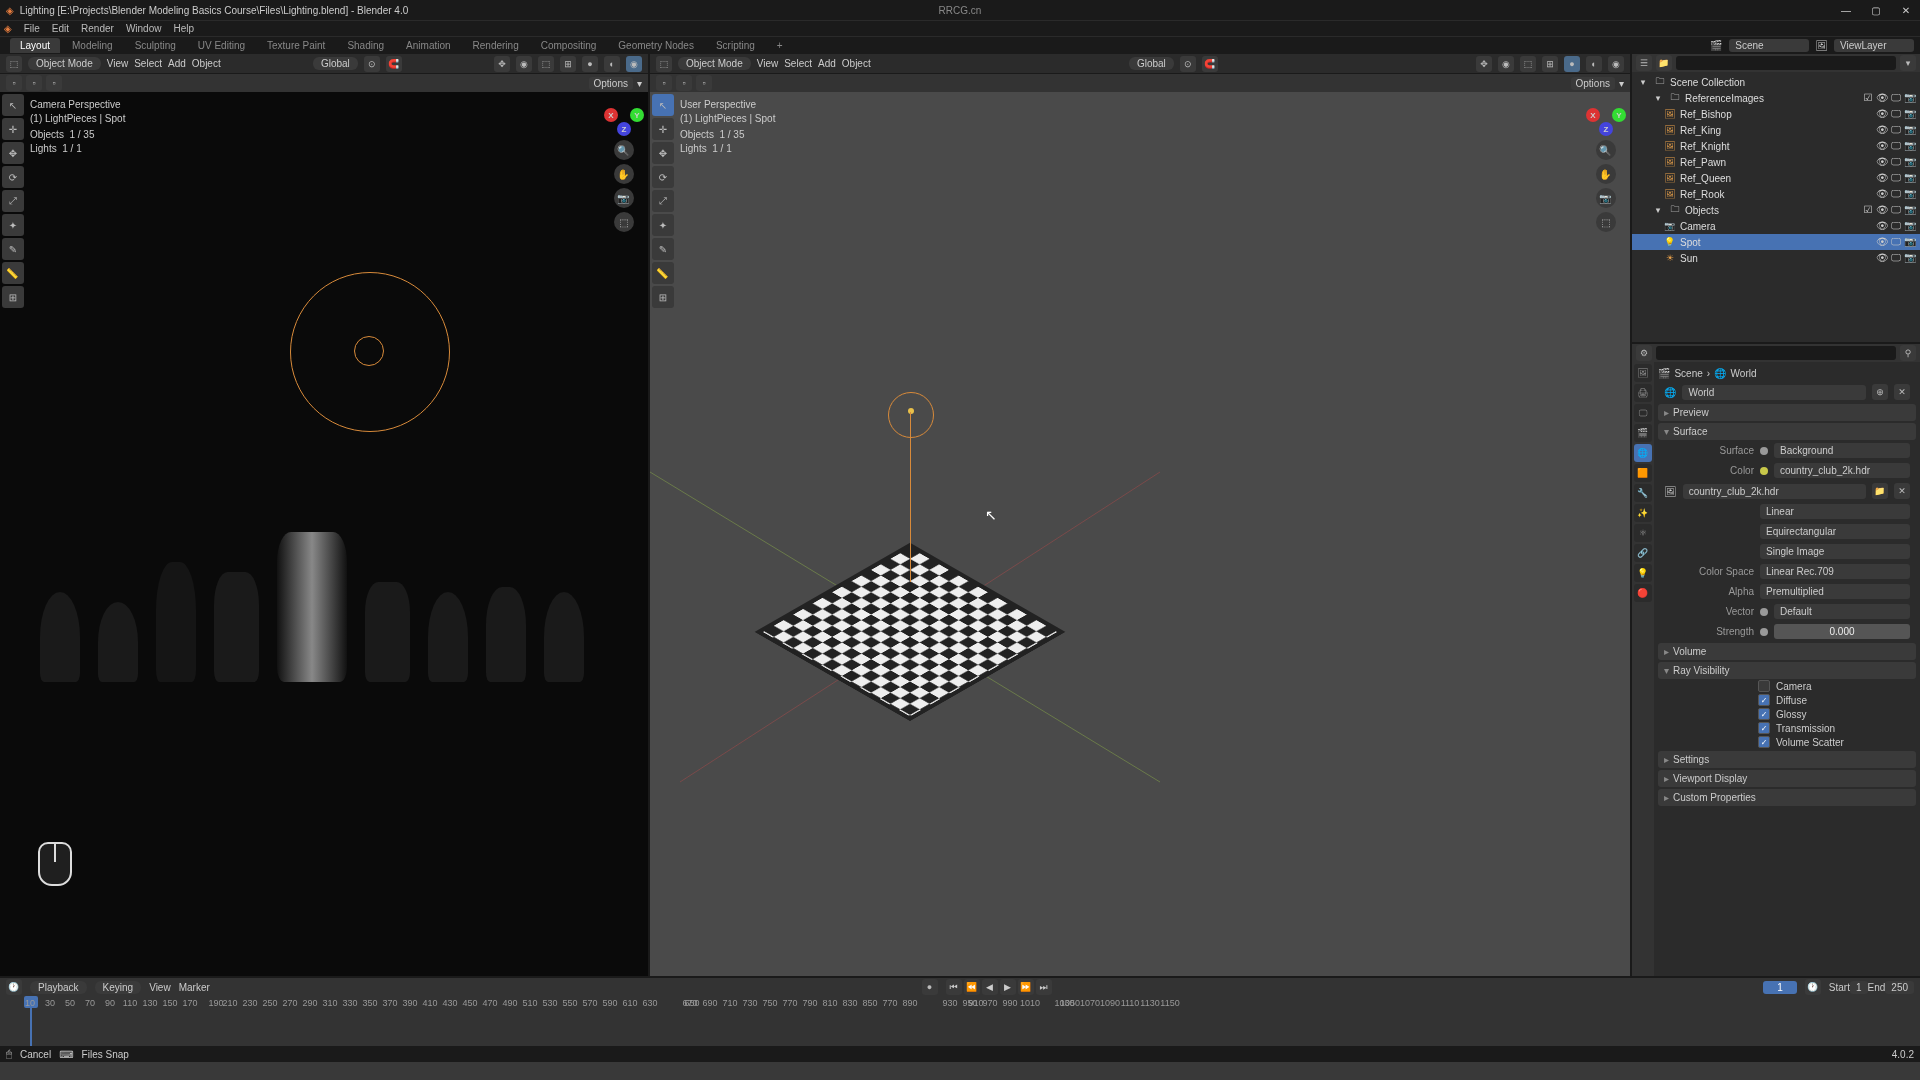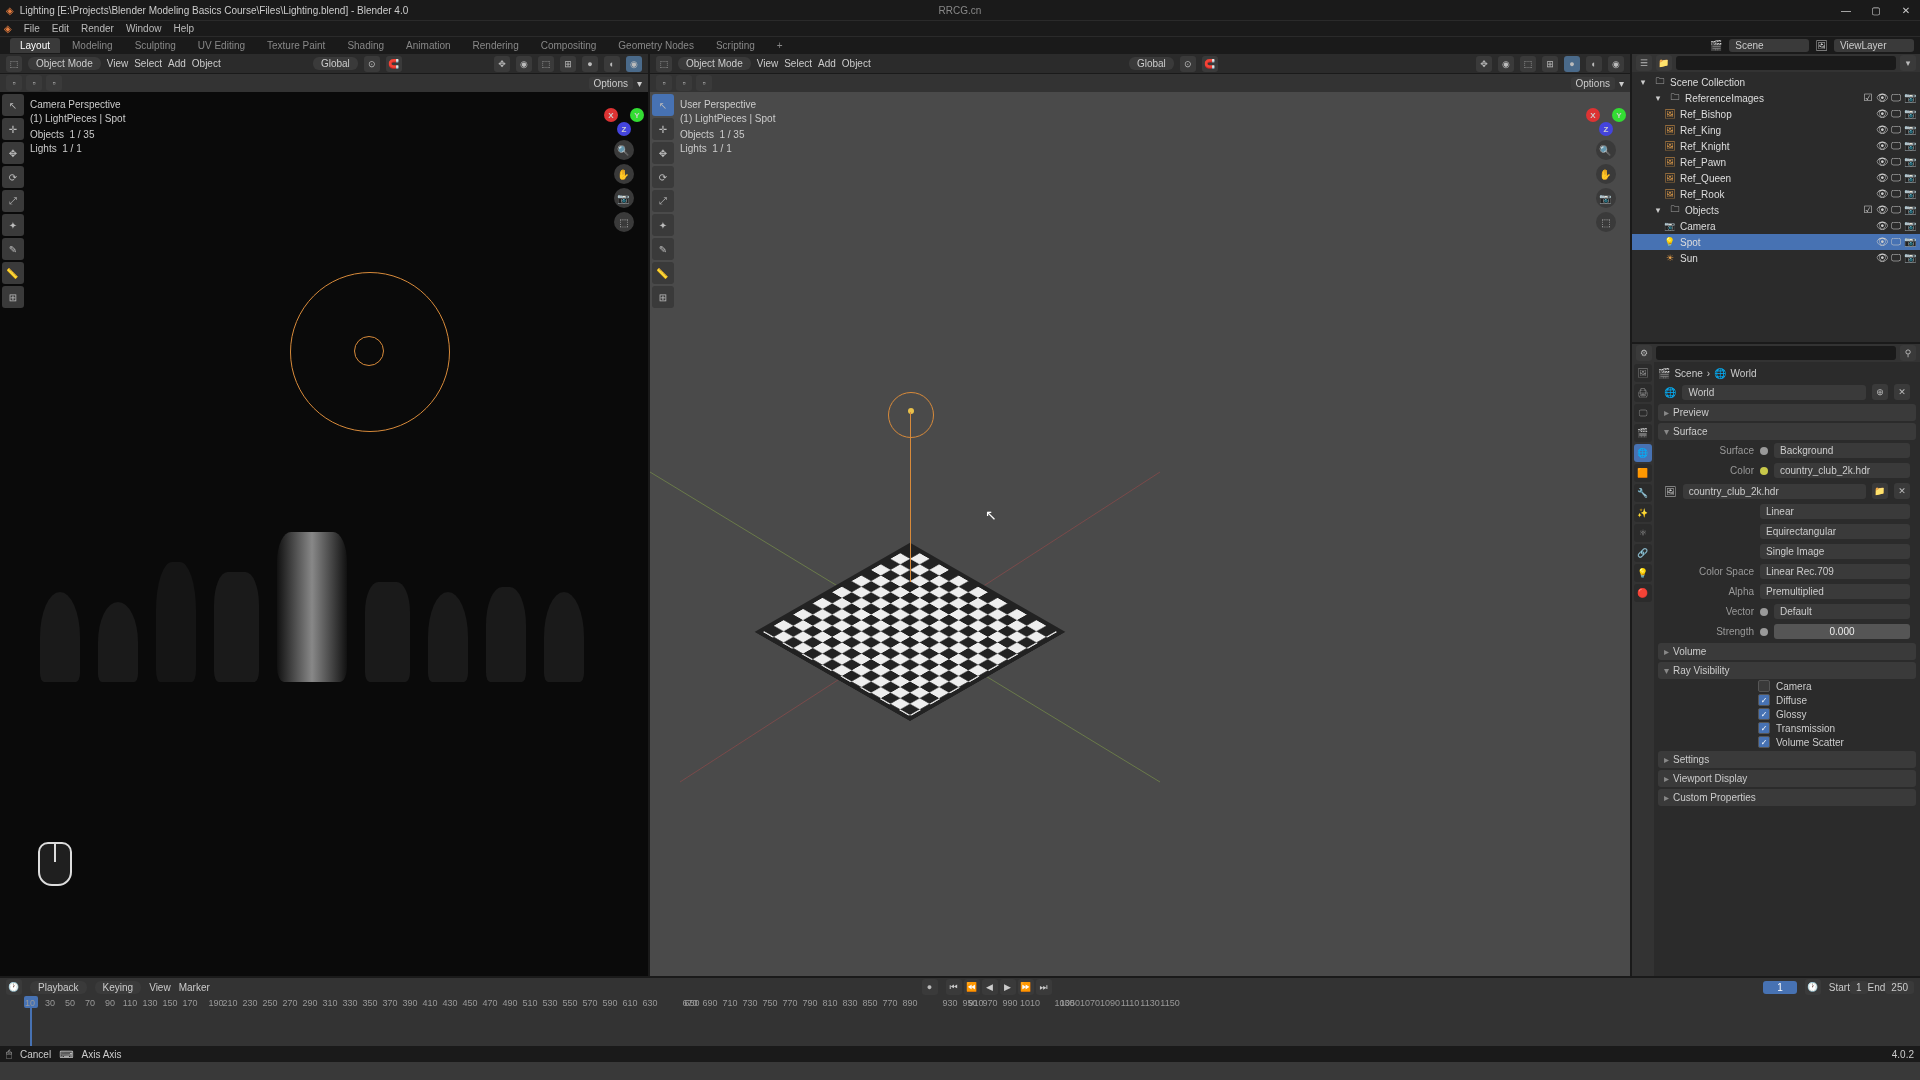--- a/index.html
+++ b/index.html
@@ -648,16 +648,16 @@
       <span class="tl-tick" style="left: 1150px;">1130</span>
       <span class="tl-tick" style="left: 1170px;">1150</span>
     </div>
 </div>
 
 <div class="statusbar">
   <div class="status-left">
     <span>🖱</span>
     <span>Cancel</span>
     <span>⌨</span>
-    <span>Axis Axis</span>
+    <span>Files Snap</span>
   </div>
   <span>4.0.2</span>
 </div>
 
 </body></html>

